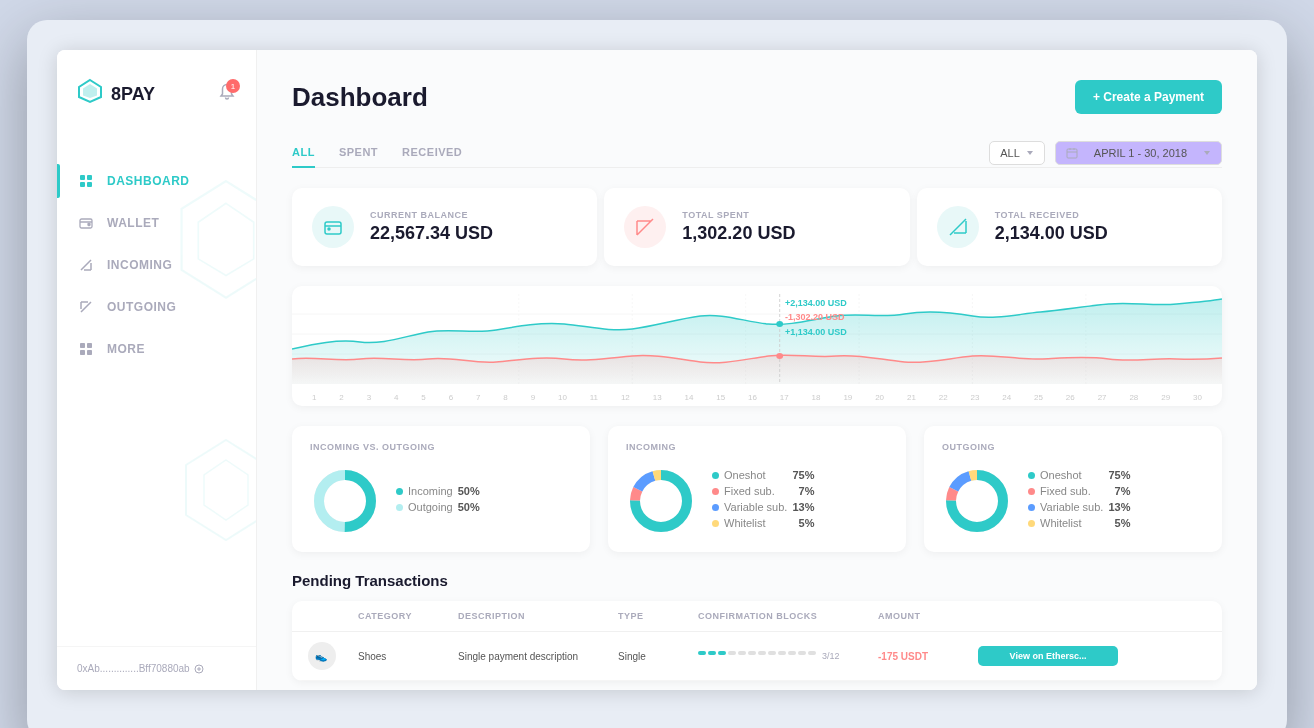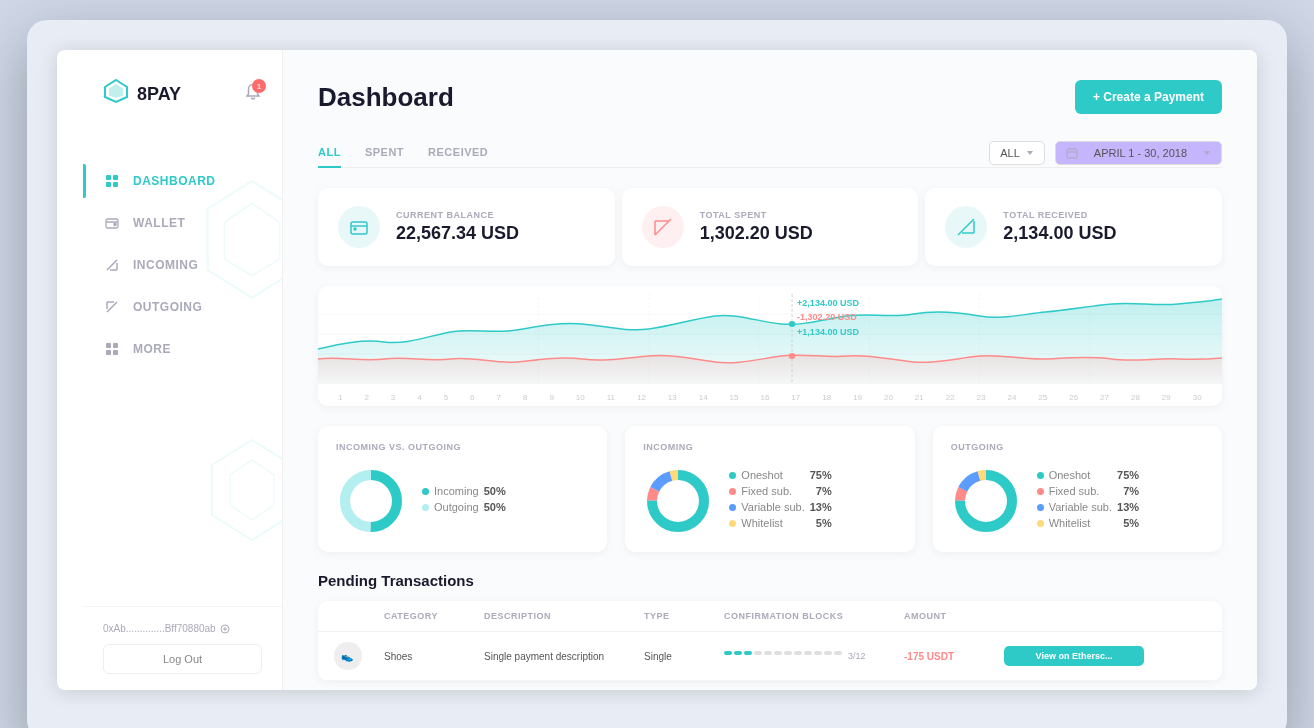--- a/index.html
+++ b/index.html
@@ -21,21 +21,20 @@
       position: relative;
     }
     .laptop-screen {
       background: #fff;
       border-radius: 8px;
       overflow: hidden;
       display: flex;
       width: 100%;
       height: 640px;
       box-shadow: 0 2px 20px rgba(0,0,0,0.15);
-      padding-left: 26px;
     }
     
     .sidebar {
       width: 200px;
       min-width: 200px;
       background: #fff;
       border-right: 1px solid #f0f0f0;
       display: flex;
       flex-direction: column;
       padding: 0;
@@ -508,21 +507,20 @@
       </svg>
 
       <div class="sidebar-footer">
         <div class="wallet-address">
           <span>0xAb..............Bff70880ab</span>
           <svg width="10" height="10" viewBox="0 0 10 10" fill="none" stroke="#aab" stroke-width="1">
             <circle cx="5" cy="5" r="4"></circle>
             <path d="M5 3v4M3 5h4"></path>
           </svg>
         </div>
-        <button class="logout-btn">Log Out</button>
       </div>
     </div>
 
     <div class="main-content">
 
       <div class="page-header">
         <h1 class="page-title">Dashboard</h1>
         <button class="create-btn">+ Create a Payment</button>
       </div>
 

